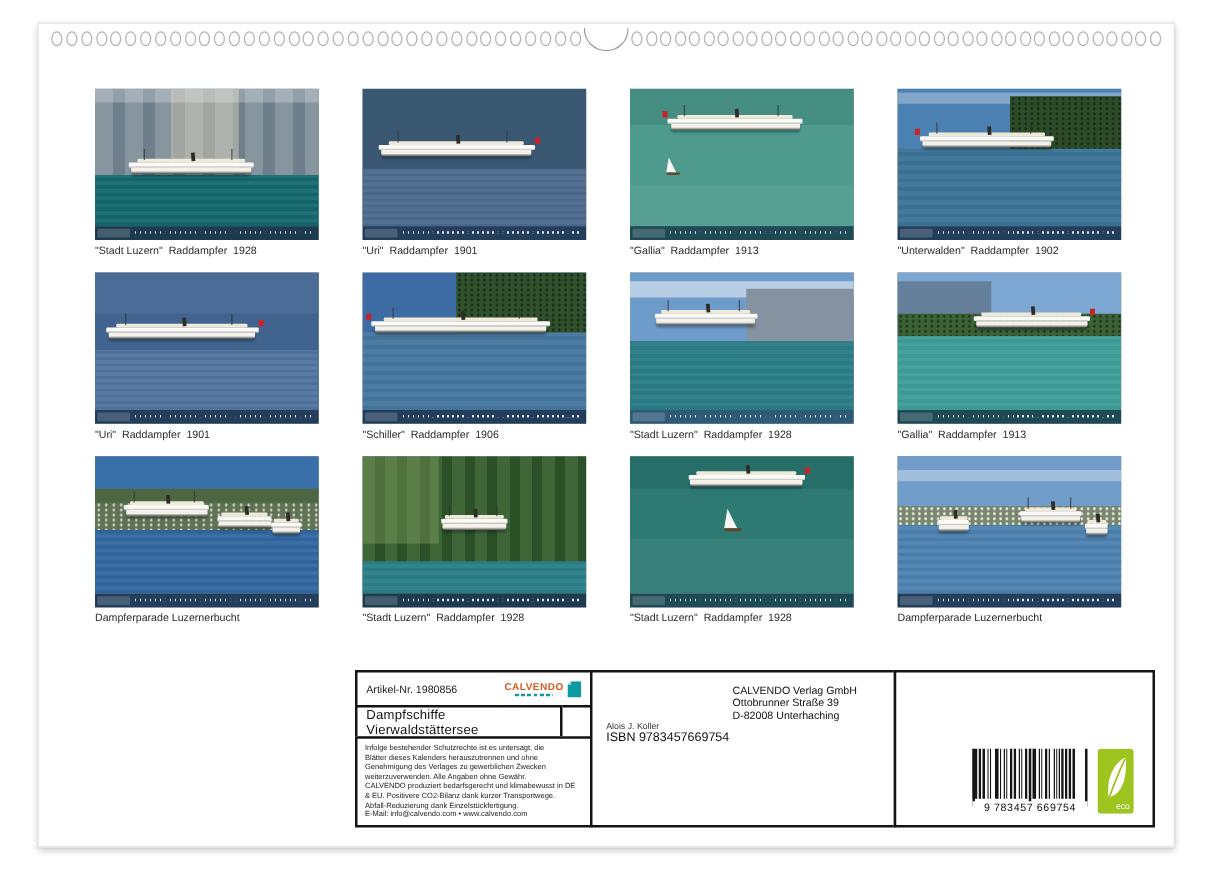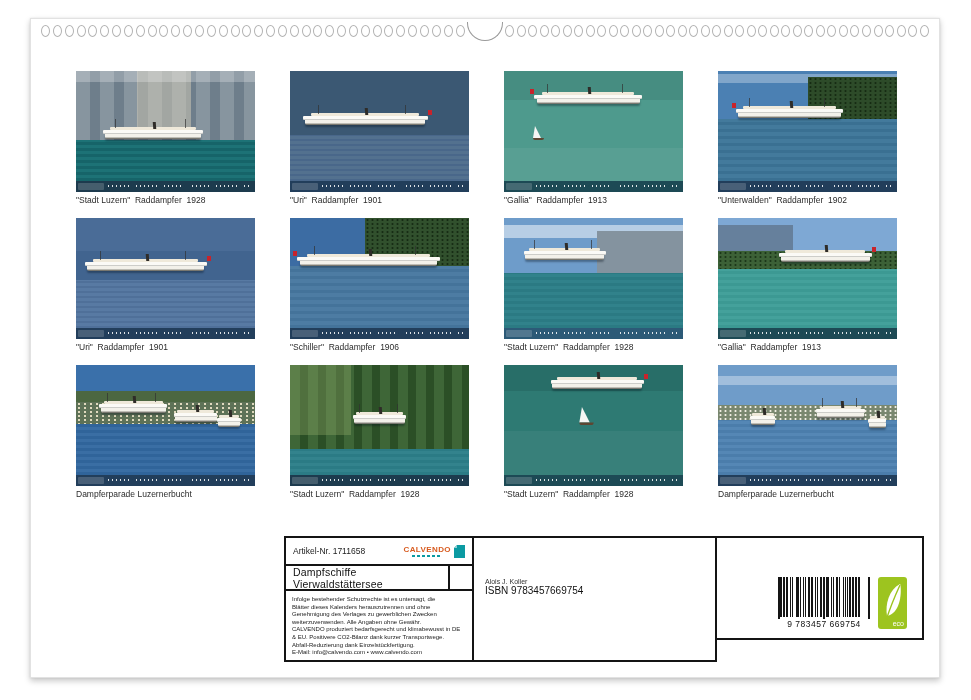--- a/index.html
+++ b/index.html
@@ -47,21 +47,21 @@
                justify-content:space-between;padding:0 7px;}
   .artikel-text{font-size:8.5px;color:#222;}
   .box-product{left:253px;top:545px;width:166px;height:27px;display:flex;align-items:center;padding:0 7px;}
   .product-text{font-size:10.5px;letter-spacing:.2px;color:#111;}
   .box-legal{left:253px;top:570px;width:190px;height:73px;padding:5px 6px;}
   .legal-line{font-size:6px;line-height:7.6px;color:#222;white-space:nowrap;}
   .box-mid{left:441px;top:517px;width:245px;height:126px;}
   .isbn{position:absolute;left:11px;top:9px;font-size:10px;color:#111;margin-top:38px;}
   .publisher{position:absolute;left:112px;top:9px;font-size:8.5px;line-height:10px;color:#111;}
   .author{position:absolute;left:11px;top:40px;font-size:7px;color:#333;}
-  .box-right{left:684px;top:517px;width:209px;height:104px;}
+  .box-right{left:684px;top:517px;width:209px;height:126px;}
   .barcode{position:absolute;right:52px;bottom:9px;width:92px;height:52px;}
   .bars{position:absolute;left:0;top:0;right:0;height:40px;display:flex;align-items:stretch;}
   .bars span{display:block;height:100%;}
   .guard{position:absolute;top:0;width:2px;height:46px;background:#151515;}
   .bc-digits{position:absolute;left:0;right:0;bottom:0;text-align:center;font-size:8.5px;
              letter-spacing:.5px;background:#fff;color:#111;}
   .eco{position:absolute;right:15px;bottom:9px;width:29px;height:52px;}
   .eco-label{position:absolute;right:3px;bottom:2px;font-size:7px;color:#fff;}
   
   .cv-logo{display:flex;align-items:center;gap:3px;}
@@ -459,21 +459,21 @@
               <div class="cal-label"></div>
               <div class="cal-dots" style="background-image: repeating-linear-gradient(90deg, transparent 0px, transparent 22px, rgb(34, 62, 91) 22px, rgb(34, 62, 91) 27px), repeating-linear-gradient(90deg, rgba(255, 255, 255, 0.85) 0px, rgba(255, 255, 255, 0.85) 1px, transparent 1px, transparent 4px);"></div>
             </div>
           </div>
           <div class="caption">Dampferparade Luzernerbucht</div>
         </div>
       </div>
 
 
     <div class="ibox box-artikel">
-      <span class="artikel-text">Artikel-Nr. 1711658</span>
+      <span class="artikel-text">Artikel-Nr. 1980856</span>
       <span class="cv-logo">
         <span class="cv-word-wrap">
           <span class="cv-word">CALVENDO</span>
           <span class="cv-tagline"></span>
         </span>
         <svg width="11" height="13">
           <path d="M3 0 H11 V13 H0 V3 Z" fill="#0b9aa2"></path>
           <path d="M3 0 L0 3 H3 Z" fill="#8fd0d4"></path>
         </svg>
       </span>
@@ -489,20 +489,25 @@
       <div class="legal-line">Genehmigung des Verlages zu gewerblichen Zwecken</div>
       <div class="legal-line">weiterzuverwenden. Alle Angaben ohne Gewähr.</div>
       <div class="legal-line">CALVENDO produziert bedarfsgerecht und klimabewusst in DE</div>
       <div class="legal-line">&amp; EU. Positivere CO2-Bilanz dank kurzer Transportwege.</div>
       <div class="legal-line">Abfall-Reduzierung dank Einzelstückfertigung.</div>
       <div class="legal-line">E-Mail: info@calvendo.com • www.calvendo.com</div>
     </div>
 
     <div class="ibox box-mid">
       <div class="isbn">ISBN 9783457669754</div>
+      <div class="publisher">
+        <div>CALVENDO Verlag GmbH</div>
+        <div>Ottobrunner Straße 39</div>
+        <div>D-82008 Unterhaching</div>
+      </div>
       <div class="author">Alois J. Koller</div>
     </div>
 
     <div class="ibox box-right">
       <div class="barcode">
         <div class="bars" id="bars">
             <span style="width: 1.1px; background: rgb(21, 21, 21);"></span>
             <span style="width: 1.1px; background: rgb(255, 255, 255);"></span>
             <span style="width: 2.2px; background: rgb(21, 21, 21);"></span>
             <span style="width: 1.1px; background: rgb(255, 255, 255);"></span>

